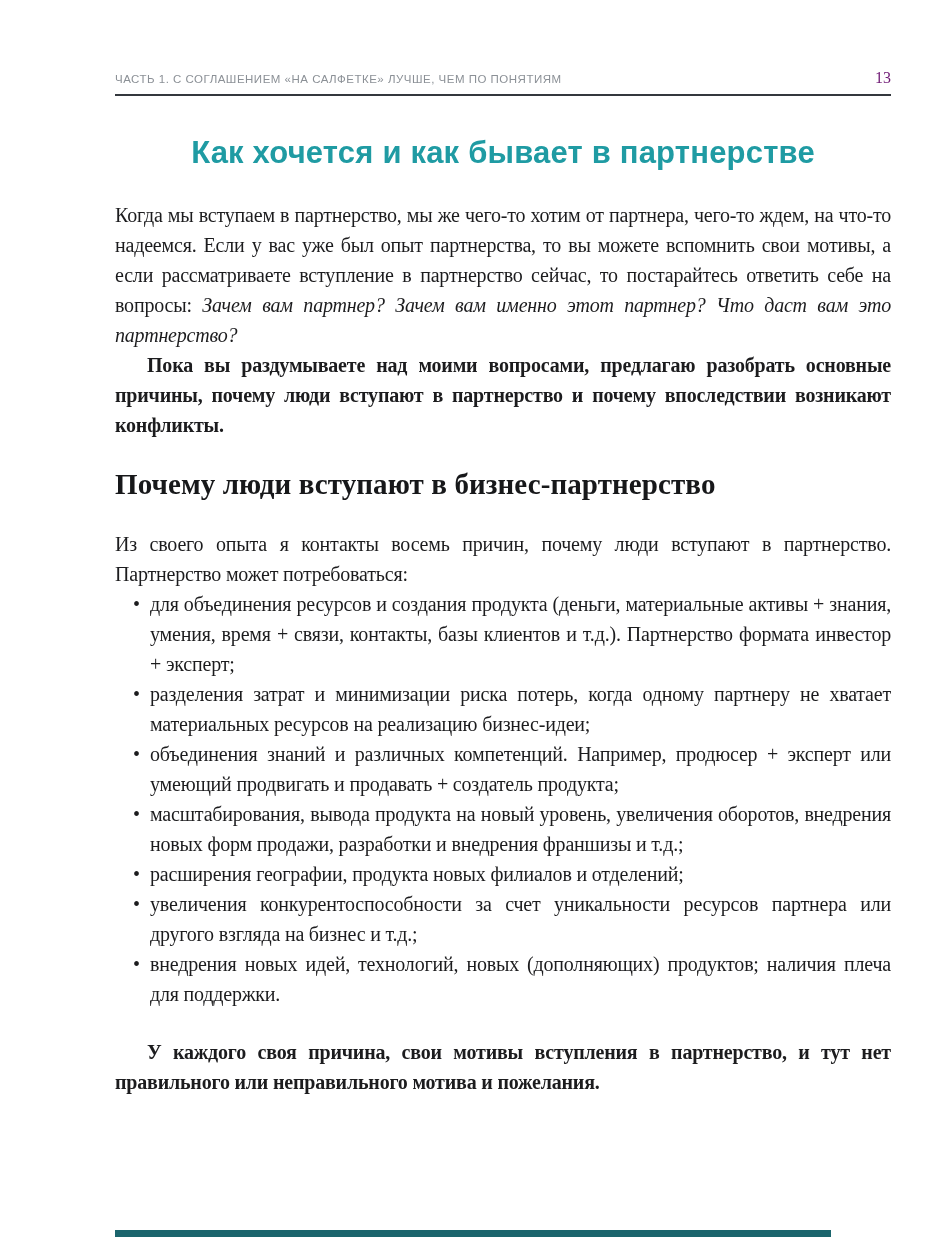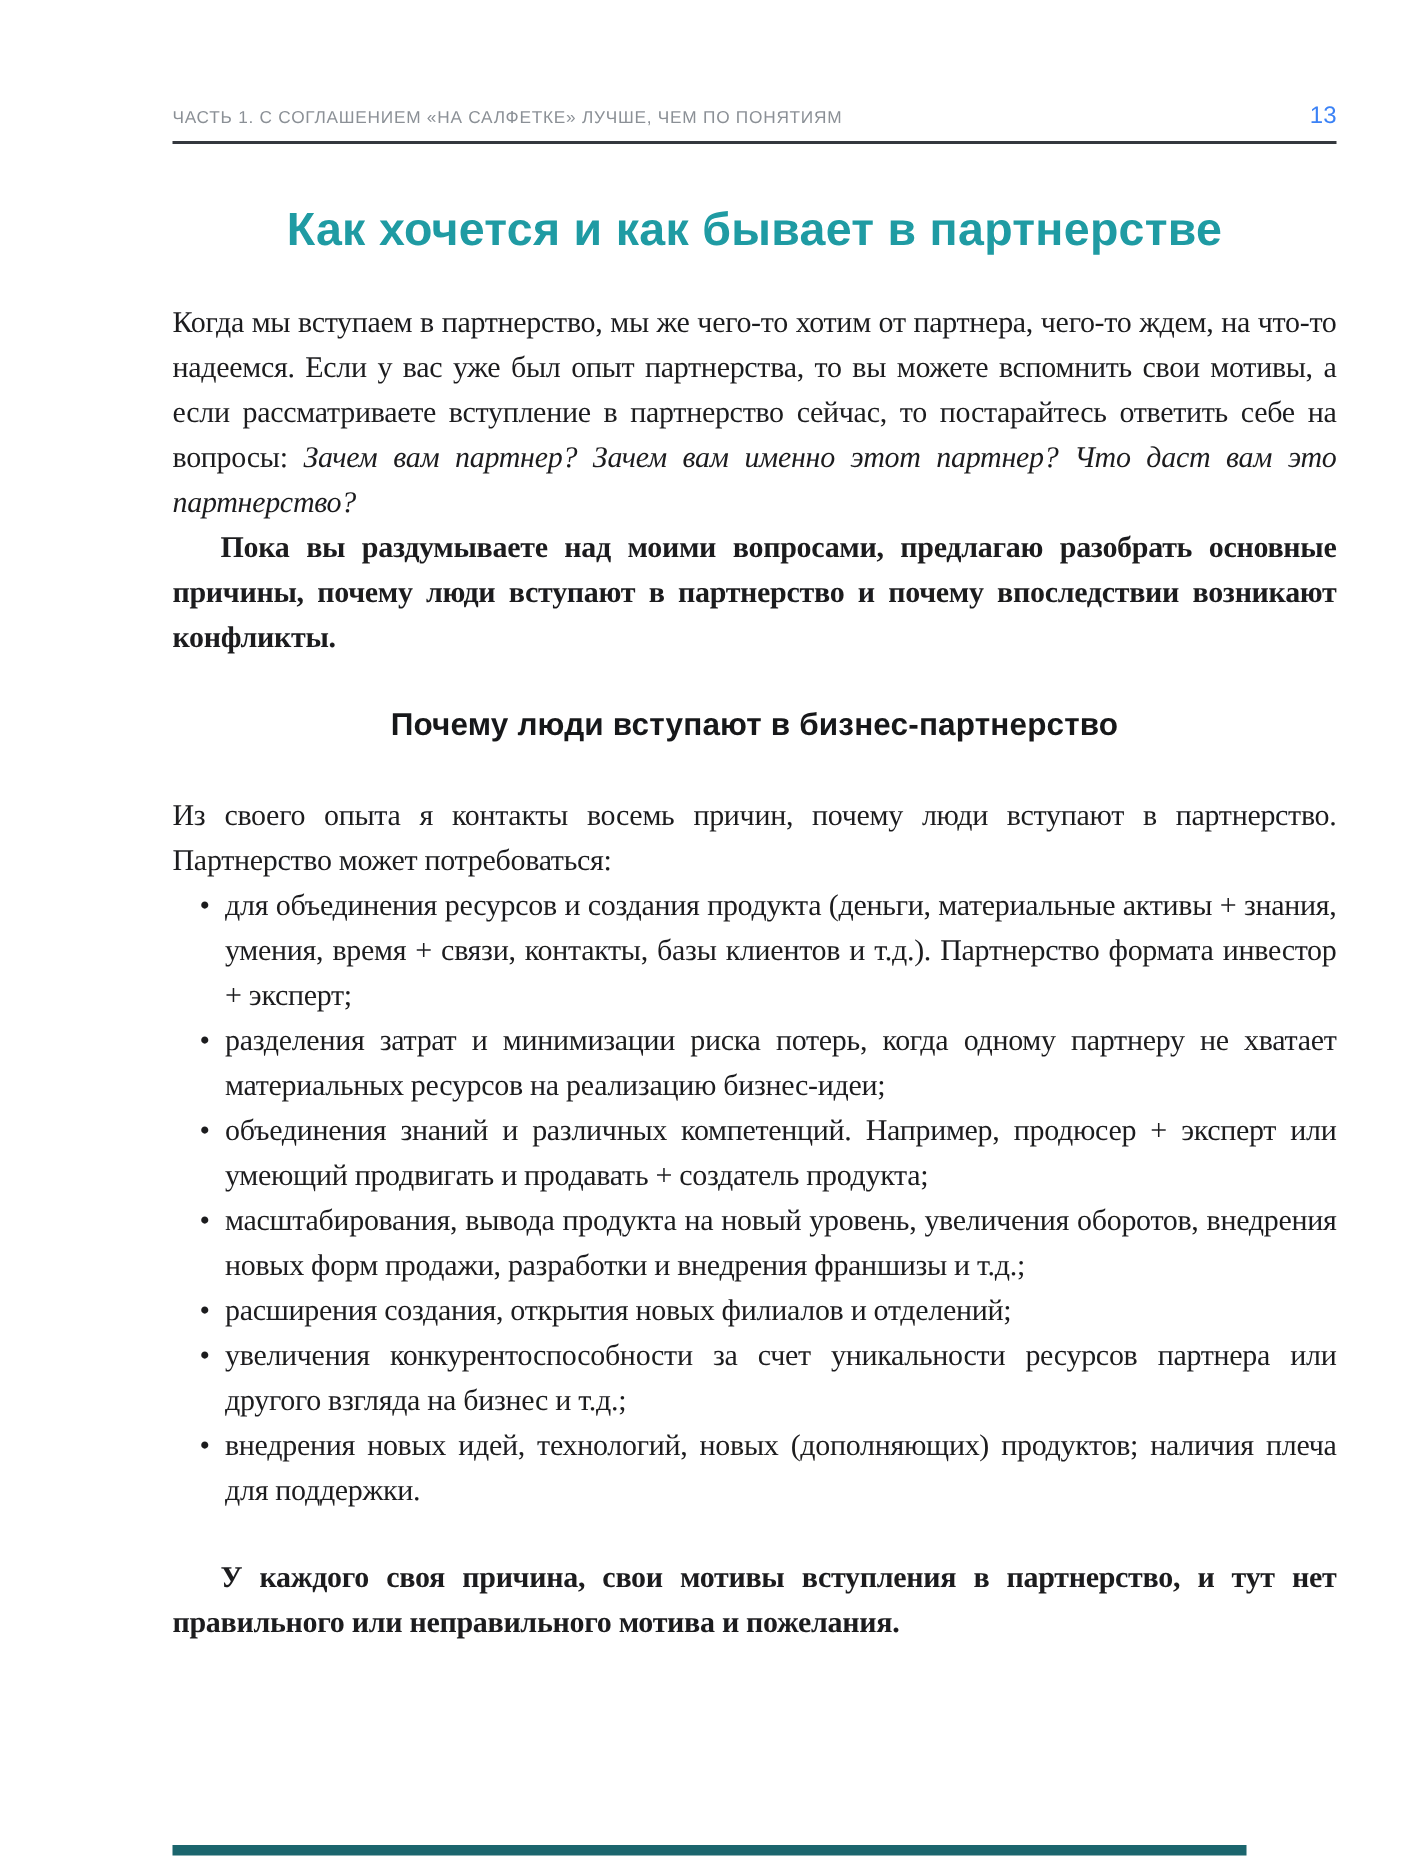--- a/index.html
+++ b/index.html
@@ -27,21 +27,22 @@
   .running-title {
     font-size: 11.5px;
     line-height: 14px;
     letter-spacing: 0.5px;
     color: var(--header-text, #8b9096);
     text-transform: uppercase;
   }
   .page-number {
     font-size: 16px;
     line-height: 16px;
-    color: #3b82f6;
+    color: #701a75;
+    font-family: Liberation Serif, serif;
   }
   .header-rule {
     margin-top: 8px;
     border-bottom: 2px solid var(--rule, #34383e);
   }
   h1.chapter-title {
     margin: 38px 0 0 0;
     font-family: "Liberation Sans", sans-serif;
     font-weight: bold;
     font-size: 31px;
@@ -62,27 +63,27 @@
   }
   .page-body p.indent {
     text-indent: 32px;
     font-weight: bold;
   }
   .page-body p.spaced {
     margin-top: 28px;
   }
   .page-body h2 {
     margin: 30px 0 31px 0;
-    font-family: Liberation Sans, sans-serif;
+    font-family: Liberation Serif, serif;
     font-weight: bold;
-    font-size: 21px;
+    font-size: 29px;
     line-height: 28px;
     letter-spacing: 0.1px;
     color: #17181a;
-    text-align: center;
+    text-align: left;
   }
   .page-body ul {
     margin: 0;
     padding: 0;
     list-style: none;
   }
   .page-body li {
     position: relative;
     padding-left: 35px;
   }
@@ -119,21 +120,21 @@
   <main class="page-body">
       <p><span>Когда мы вступаем в партнерство, мы же чего-то хотим от партнера, чего-то ждем, на что-то надеемся. Если у вас уже был опыт партнерства, то вы можете вспомнить свои мотивы, а если рассматриваете вступление в партнерство сейчас, то постарайтесь ответить себе на вопросы: </span><em>Зачем вам партнер? Зачем вам именно этот партнер? Что даст вам это партнерство?</em></p>
       <p class="indent"><span>Пока вы раздумываете над моими вопросами, предлагаю разобрать основные причины, почему люди вступают в партнерство и почему впоследствии возникают конфликты.</span></p>
       <h2>Почему люди вступают в бизнес-партнерство</h2>
       <p><span>Из своего опыта я контакты восемь причин, почему люди вступают в партнерство. Партнерство может потребоваться:</span></p>
       <ul>
         <li>для объединения ресурсов и создания продукта (деньги, материальные активы + знания, умения, время + связи, контакты, базы клиентов и т.д.). Партнерство формата инвестор + эксперт;</li>
         <li>разделения затрат и минимизации риска потерь, когда одному партнеру не хватает материальных ресурсов на реализацию бизнес-идеи;</li>
         <li>объединения знаний и различных компетенций. Например, продюсер + эксперт или умеющий продвигать и продавать + создатель продукта;</li>
         <li>масштабирования, вывода продукта на новый уровень, увеличения оборотов, внедрения новых форм продажи, разработки и внедрения франшизы и т.д.;</li>
-        <li>расширения создания, открытия новых филиалов и отделений;</li>
+        <li>расширения географии, продукта новых филиалов и отделений;</li>
         <li>увеличения конкурентоспособности за счет уникальности ресурсов партнера или другого взгляда на бизнес и т.д.;</li>
         <li>внедрения новых идей, технологий, новых (дополняющих) продуктов; наличия плеча для поддержки.</li>
       </ul>
       <p class="indent spaced"><span>У каждого своя причина, свои мотивы вступления в партнерство, и тут нет правильного или неправильного мотива и пожелания.</span></p>
     </main>
 
   <div class="footer-bar"></div>
 </div>
 
 </body></html>

